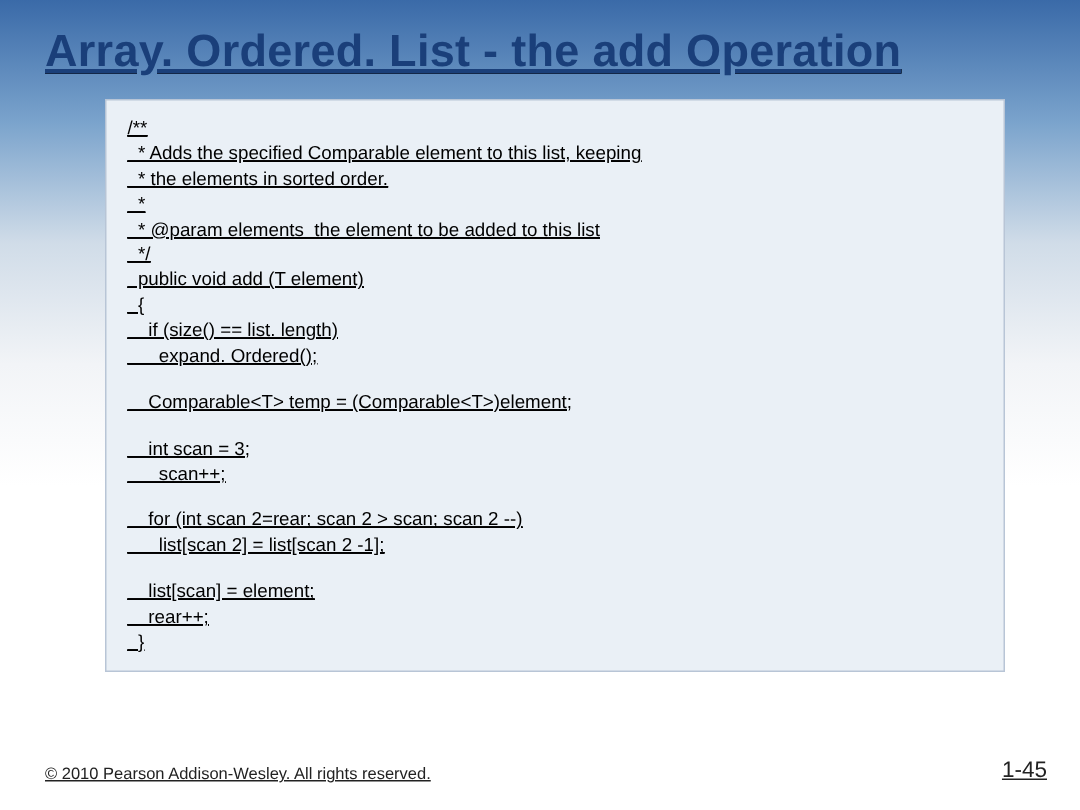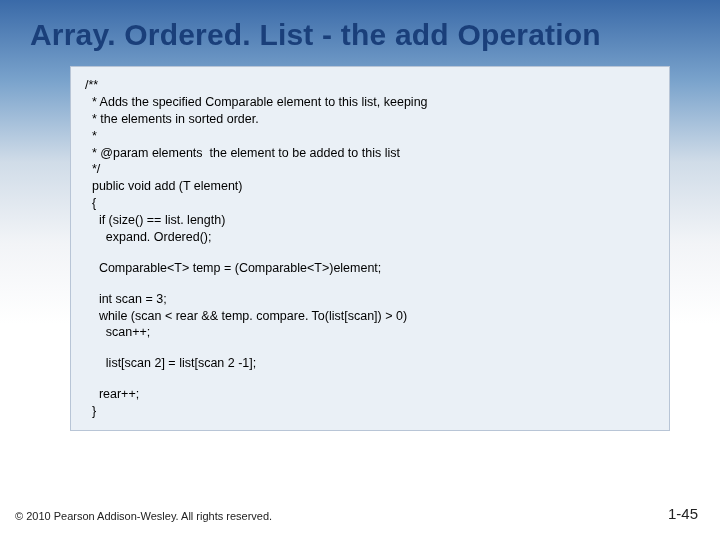--- a/index.html
+++ b/index.html
@@ -1,15 +1,15 @@
 <!DOCTYPE html>
 <html><head>
 <meta charset="utf-8">
 <style>
-  * { margin: 0; padding: 0; box-sizing: border-box; }
+  * { margin: 0; padding: 0; box-sizing: border-box; text-decoration: underline; }
   html, body { width: 720px; height: 540px; overflow: hidden; }
   body {
     font-family: Arial, Helvetica, sans-serif;
     background: linear-gradient(to bottom, #3a6aa8 0%, #7aa3cc 15%, #d0dce8 30%, #f2f4f7 45%, #ffffff 60%);
   }
   .slide {
     width: 720px;
     height: 540px;
     position: relative;
     padding: 18px 30px 0 30px;
@@ -29,21 +29,21 @@
     padding: 10px 14px 10px 14px;
     font-family: Arial, Helvetica, sans-serif;
     font-size: 12.5px;
     line-height: 1.35;
     color: #000;
   }
   .codebox .line { white-space: pre; }
   .codebox .blank { height: 14px; }
   .footer {
     position: absolute;
-    left: 15px;
+    left: 30px;
     bottom: 18px;
     font-size: 11px;
     color: #222;
   }
   .pagenum {
     position: absolute;
     right: 22px;
     bottom: 18px;
     font-size: 15px;
     color: #222;
@@ -63,24 +63,25 @@
     <div class="line">  * @param elements  the element to be added to this list</div>
     <div class="line">  */</div>
     <div class="line">  public void add (T element)</div>
     <div class="line">  {</div>
     <div class="line">    if (size() == list. length)</div>
     <div class="line">      expand. Ordered();</div>
     <div class="blank"></div>
     <div class="line">    Comparable&lt;T&gt; temp = (Comparable&lt;T&gt;)element;</div>
     <div class="blank"></div>
     <div class="line">    int scan = 3;</div>
-    <div class="line">    while (scan &lt; rear &amp;&amp; temp. compare. To(list[scan]) &gt; 0)</div>
     <div class="line">      scan++;</div>
     <div class="blank"></div>
+    <div class="line">    for (int scan 2=rear; scan 2 &gt; scan; scan 2 --)</div>
     <div class="line">      list[scan 2] = list[scan 2 -1];</div>
     <div class="blank"></div>
+    <div class="line">    list[scan] = element;</div>
     <div class="line">    rear++;</div>
     <div class="line">  }</div>
   </div>
 
   <div class="footer">© 2010 Pearson Addison-Wesley. All rights reserved.</div>
   <div class="pagenum">1-45</div>
 </div>
 
 </body></html>

